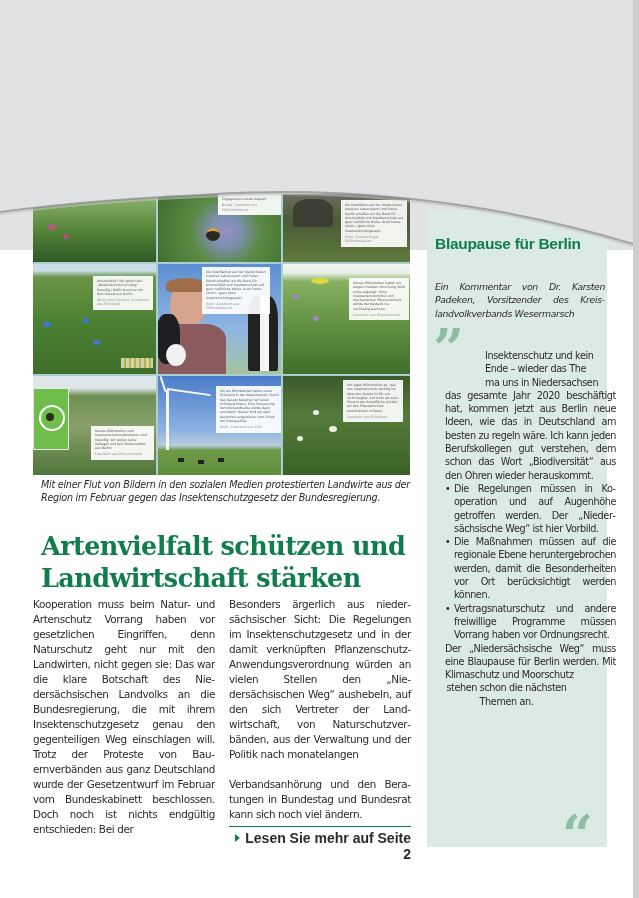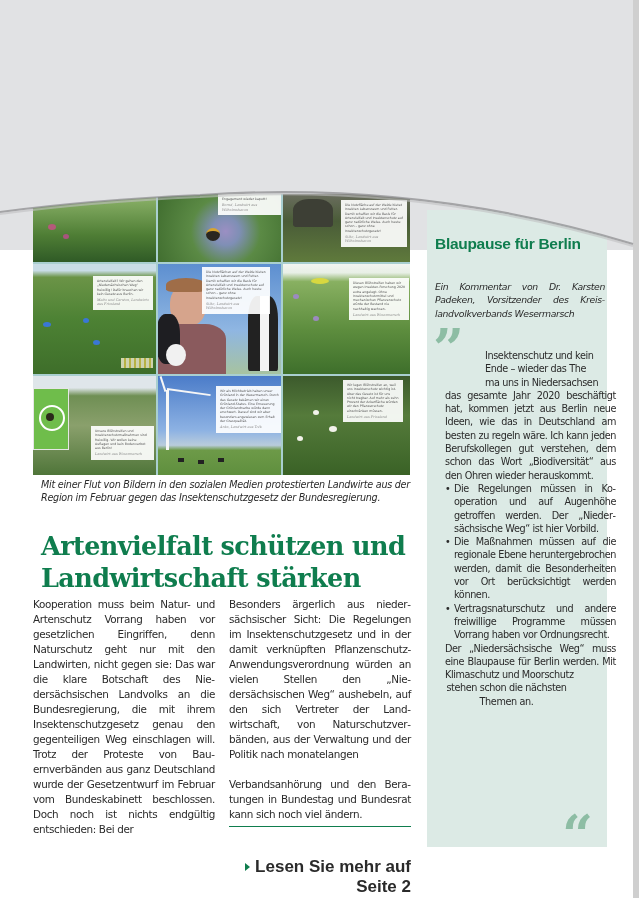--- a/index.html
+++ b/index.html
@@ -90,22 +90,22 @@
     color: #2a2a2a; text-align: justify; hyphens: manual; letter-spacing: -0.35px;
   }
   .col p { margin: 0 0 15px 0; }
   .col-1 { left: 33px; }
   .col-2 { left: 229px; }
   .more-rule {
     position: absolute; left: 189px; top: 826px; width: 146px; height: 0;
     border-top: 1.5px solid #0f7d4e;
   }
   .read-more {
-    position: absolute; left: 229px; top: 857px; width: 182px; text-align: right;
-    font-family: "Liberation Sans", sans-serif; font-weight: bold; font-size: 17px; color: #2a2a2a;
+    position: absolute; left: 229px; top: 830px; width: 182px; text-align: right;
+    font-family: "Liberation Sans", sans-serif; font-weight: bold; font-size: 14px; color: #2a2a2a;
   }
   .read-more .tri-r { margin-right: 5px; vertical-align: 1px; }
   
   .sidebar {
     position: absolute; left: 427px; top: 210px; width: 180px; height: 637px;
     background: #dceae5;
   }
   .sb-title {
     position: absolute; left: 435px; top: 233px; width: 170px;
     font-family: Liberation Sans, sans-serif; font-weight: bold; font-size: 15.5px; line-height: 21px;

